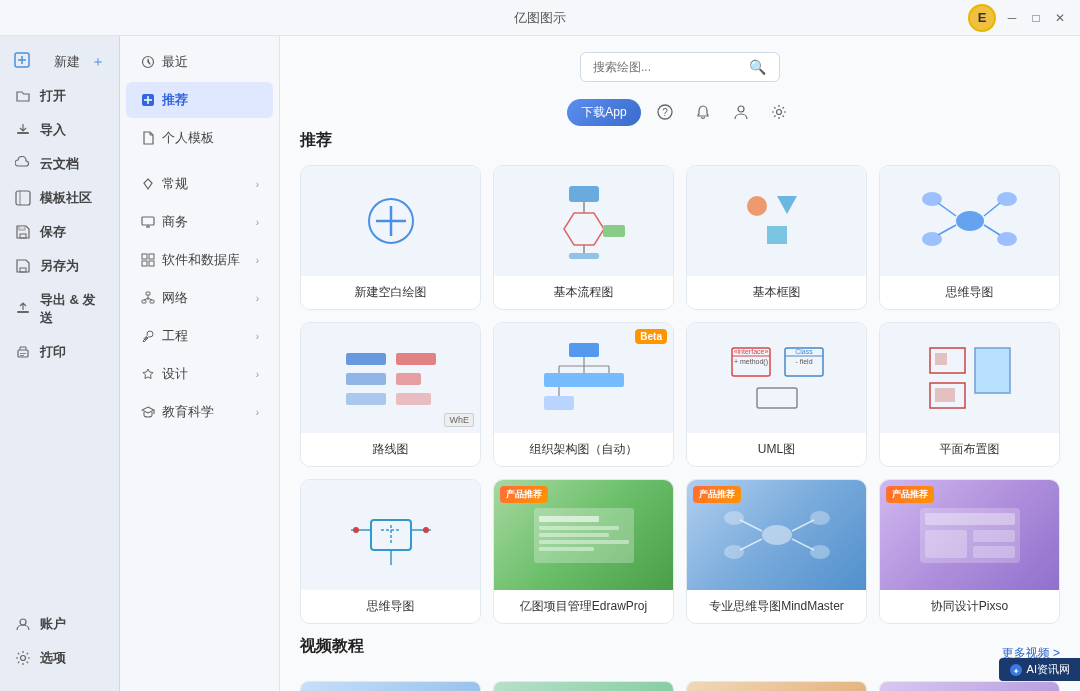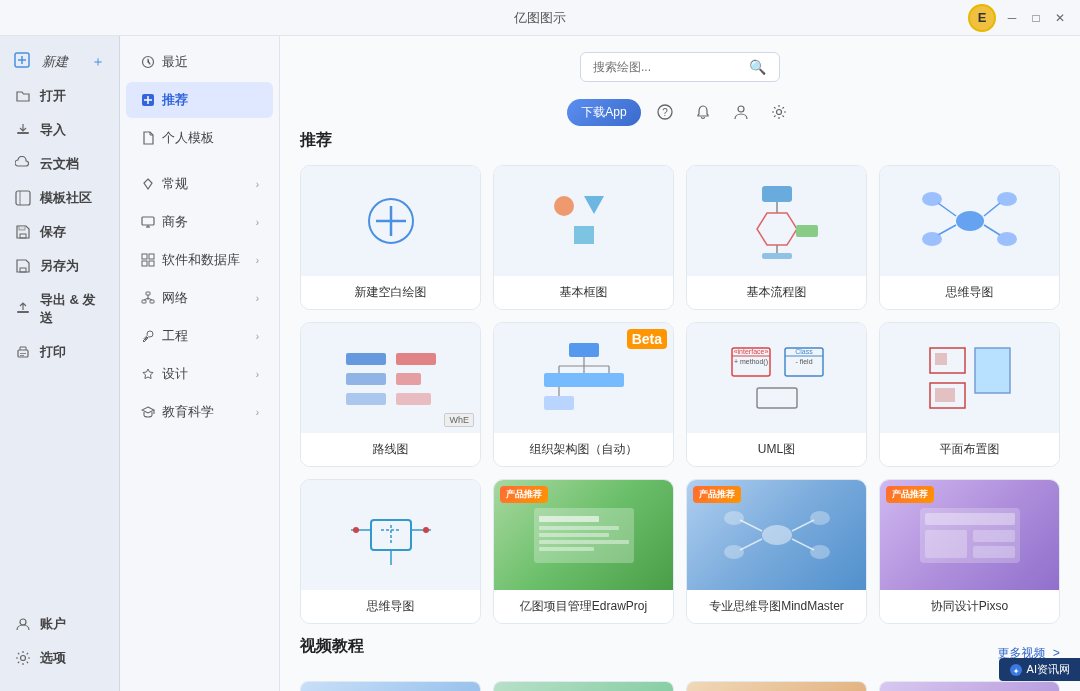--- a/index.html
+++ b/index.html
@@ -86,21 +86,21 @@
     }
     .left-item-new {
       display: flex;
       align-items: center;
       justify-content: space-between;
       padding: 8px 14px;
       cursor: pointer;
       font-size: 13px;
       color: #444;
     }
-    .left-item-new .left-part { display: flex; align-items: center; gap: 12px; font-style: italic; }
+    .left-item-new .left-part { display: flex; align-items: center; gap: 24px; }
 
     
     .cat-sidebar {
       width: 160px;
       background: #f5f7fb;
       border-right: 1px solid #dde3ef;
       padding: 8px 0;
       flex-shrink: 0;
       overflow-y: auto;
     }
@@ -216,21 +216,21 @@
       font-size: 12px;
       color: #333;
       padding: 8px 4px;
       background: white;
     }
     .badge-beta {
       position: absolute;
       top: 6px; right: 6px;
       background: #ff9500;
       color: white;
-      font-size: 14px;
+      font-size: 10px;
       padding: 2px 5px;
       border-radius: 4px;
       font-weight: bold;
     }
     .badge-product {
       position: absolute;
       top: 6px; left: 6px;
       background: linear-gradient(135deg, #ff6b35, #ff9500);
       color: white;
       font-size: 9px;
@@ -249,21 +249,20 @@
     .template-card-img.promo-purple {
       background: linear-gradient(135deg, #d0b8f0, #b090dc, #9070cc);
     }
 
     
     .video-section-header {
       display: flex;
       justify-content: space-between;
       align-items: center;
       margin-bottom: 10px;
-      font-family: Liberation Mono, monospace;
     }
     .more-videos-link {
       font-size: 12px;
       color: #3366cc;
       cursor: pointer;
     }
     .video-grid {
       display: grid;
       grid-template-columns: repeat(4, 1fr);
       gap: 12px;
@@ -621,41 +620,41 @@
               <circle cx="25" cy="25" r="22" fill="none" stroke="#4a90e2" stroke-width="2"></circle>
               <line x1="25" y1="10" x2="25" y2="40" stroke="#4a90e2" stroke-width="2.5"></line>
               <line x1="10" y1="25" x2="40" y2="25" stroke="#4a90e2" stroke-width="2.5"></line>
             </svg>
         </div>
         <div class="template-card-label">新建空白绘图</div>
       </div>
 
       <div class="template-card">
         <div class="template-card-img">
-          <svg width="80" height="70" viewBox="0 0 80 70">
-            <circle cx="20" cy="20" r="10" fill="#e85" opacity="0.85"></circle>
-            <polygon points="40,10 60,10 50,28" fill="#5ad" opacity="0.85"></polygon>
-            <rect x="30" y="40" width="20" height="18" fill="#6bd" opacity="0.85"></rect>
-          </svg>
-        </div>
-        <div class="template-card-label">基本框图</div>
-      </div>
-
-      <div class="template-card">
-        <div class="template-card-img">
           <svg width="90" height="80" viewBox="0 0 90 80">
             <rect x="30" y="5" width="30" height="16" rx="3" fill="#6aabdd"></rect>
             <line x1="45" y1="21" x2="45" y2="32" stroke="#888" stroke-width="1.5" marker-end="url(#arr)"></line>
             <polygon points="35,32 55,32 65,48 55,64 35,64 25,48" fill="none" stroke="#dd6666" stroke-width="1.5"></polygon>
             <line x1="45" y1="64" x2="45" y2="72" stroke="#888" stroke-width="1.5"></line>
             <rect x="30" y="72" width="30" height="6" rx="2" fill="#6aabdd" opacity="0.7"></rect>
             <rect x="64" y="44" width="22" height="12" rx="2" fill="#88cc88"></rect>
           </svg>
         </div>
         <div class="template-card-label">基本流程图</div>
+      </div>
+
+      <div class="template-card">
+        <div class="template-card-img">
+          <svg width="80" height="70" viewBox="0 0 80 70">
+            <circle cx="20" cy="20" r="10" fill="#e85" opacity="0.85"></circle>
+            <polygon points="40,10 60,10 50,28" fill="#5ad" opacity="0.85"></polygon>
+            <rect x="30" y="40" width="20" height="18" fill="#6bd" opacity="0.85"></rect>
+          </svg>
+        </div>
+        <div class="template-card-label">基本框图</div>
       </div>
 
       <div class="template-card">
         <div class="template-card-img">
           <svg width="100" height="80" viewBox="0 0 100 80">
             <ellipse cx="50" cy="40" rx="14" ry="10" fill="#5599ee" opacity="0.9"></ellipse>
             <line x1="36" y1="35" x2="18" y2="22" stroke="#5599ee" stroke-width="1.5"></line>
             <ellipse cx="12" cy="18" rx="10" ry="7" fill="#77aaff" opacity="0.7"></ellipse>
             <line x1="36" y1="44" x2="18" y2="54" stroke="#5599ee" stroke-width="1.5"></line>
             <ellipse cx="12" cy="58" rx="10" ry="7" fill="#77aaff" opacity="0.7"></ellipse>

